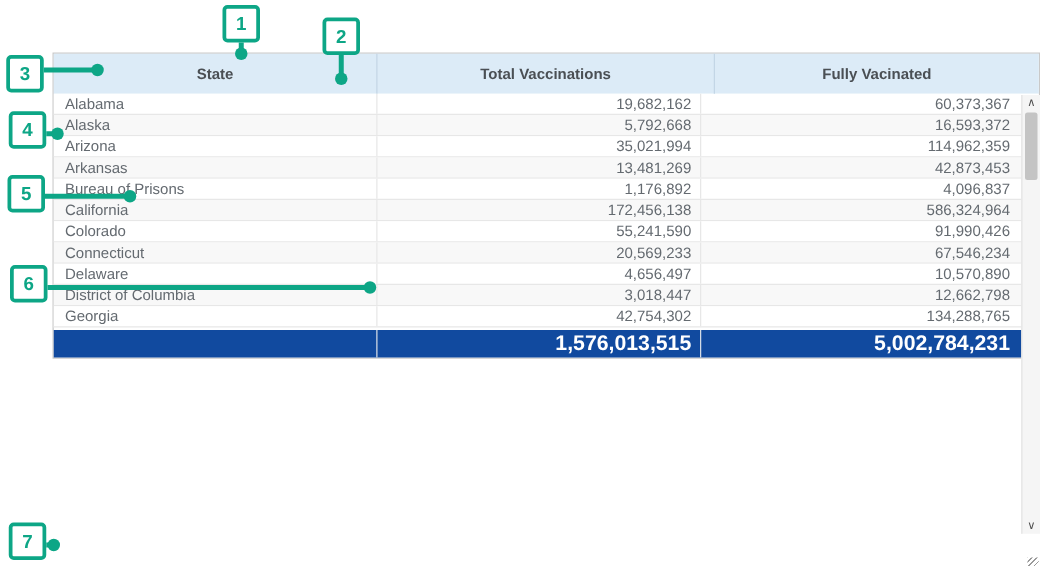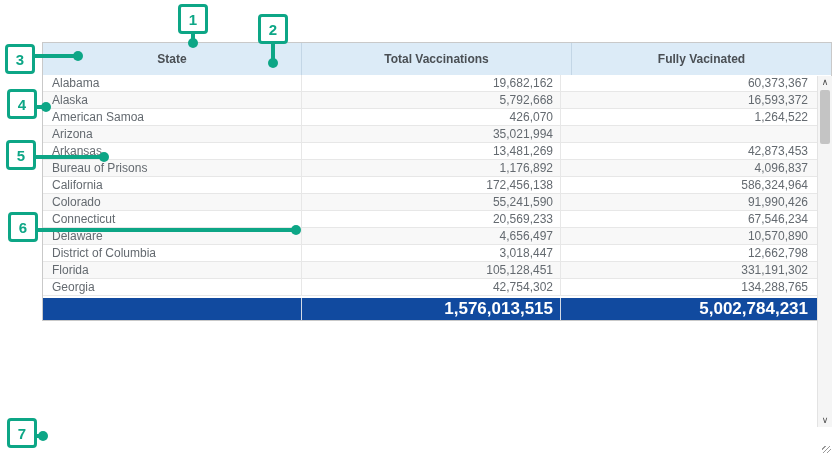--- a/index.html
+++ b/index.html
@@ -71,27 +71,23 @@
           <div class="tcell c1">Alabama</div>
           <div class="tcell c2">19,682,162</div>
           <div class="tcell c3">60,373,367</div>
         </div>
         <div class="trow">
           <div class="tcell c1">Alaska</div>
           <div class="tcell c2">5,792,668</div>
           <div class="tcell c3">16,593,372</div>
         </div>
         <div class="trow">
-          <div class="tcell c1">American Samoa</div>
-          <div class="tcell c2">426,070</div>
-          <div class="tcell c3">1,264,522</div>
-        </div>
-        <div class="trow">
           <div class="tcell c1">Arizona</div>
           <div class="tcell c2">35,021,994</div>
+          <div class="tcell c3">114,962,359</div>
         </div>
         <div class="trow">
           <div class="tcell c1">Arkansas</div>
           <div class="tcell c2">13,481,269</div>
           <div class="tcell c3">42,873,453</div>
         </div>
         <div class="trow">
           <div class="tcell c1">Bureau of Prisons</div>
           <div class="tcell c2">1,176,892</div>
           <div class="tcell c3">4,096,837</div>
@@ -113,25 +109,20 @@
         </div>
         <div class="trow">
           <div class="tcell c1">Delaware</div>
           <div class="tcell c2">4,656,497</div>
           <div class="tcell c3">10,570,890</div>
         </div>
         <div class="trow">
           <div class="tcell c1">District of Columbia</div>
           <div class="tcell c2">3,018,447</div>
           <div class="tcell c3">12,662,798</div>
-        </div>
-        <div class="trow">
-          <div class="tcell c1">Florida</div>
-          <div class="tcell c2">105,128,451</div>
-          <div class="tcell c3">331,191,302</div>
         </div>
         <div class="trow">
           <div class="tcell c1">Georgia</div>
           <div class="tcell c2">42,754,302</div>
           <div class="tcell c3">134,288,765</div>
         </div>
       </div>
 
     <div class="total-row">
       <div class="total-cell c1"></div>

